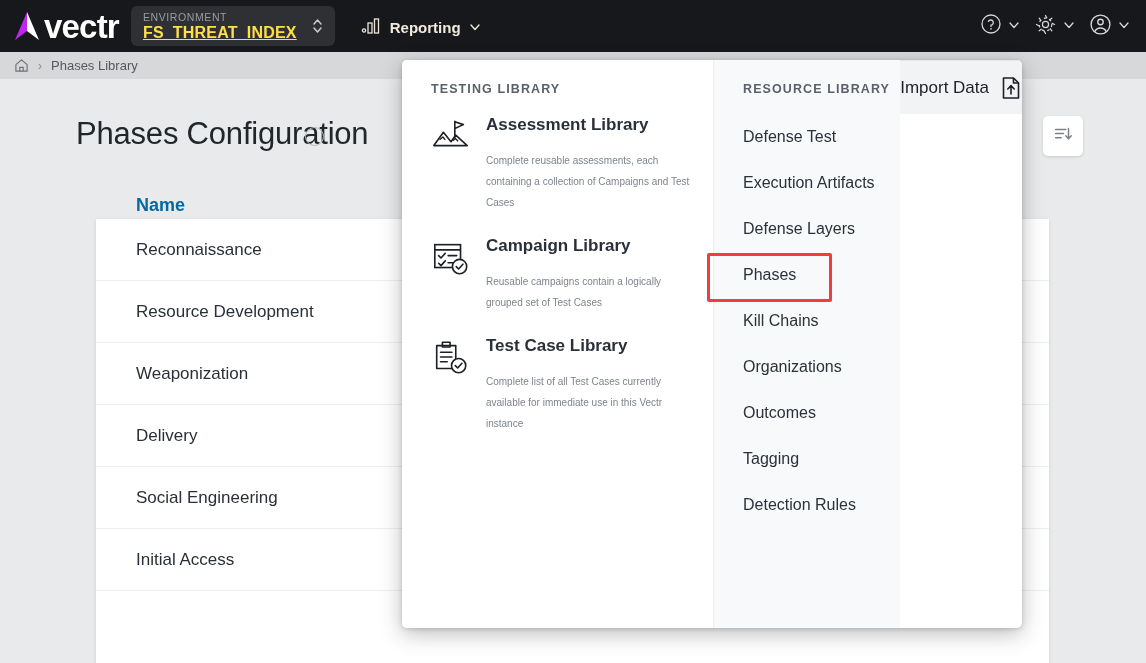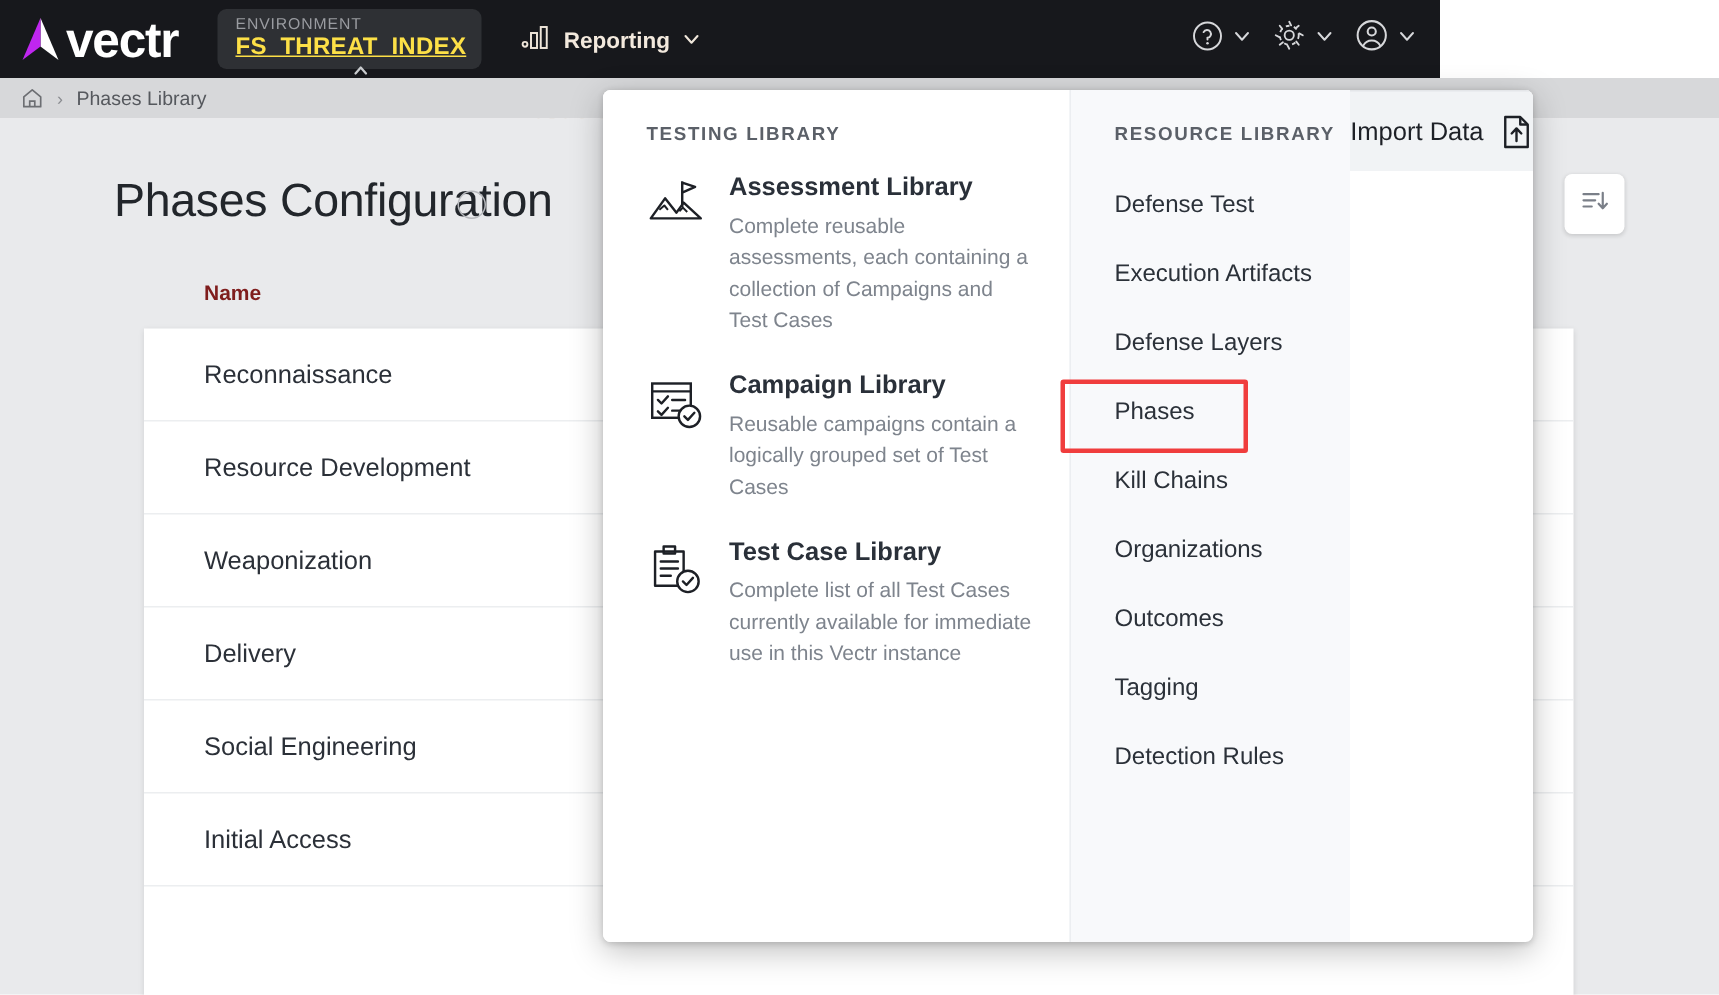--- a/index.html
+++ b/index.html
@@ -6,39 +6,38 @@
   html, body {
     width: 1146px; height: 663px;
     overflow: hidden;
     font-family: "Liberation Sans", sans-serif;
     background: #ffffff;
   }
 
   
   .topnav {
     position: absolute; top: 0; left: 0;
-    width: 960px; height: 52px;
+    width: 1146px; height: 52px;
     background: #17181c;
     display: flex; align-items: center;
   }
   .brand { display: flex; align-items: center; margin-left: 12px; }
   .brand-mark { width: 30px; height: 32px; position: relative; }
   .brand-text {
     color: #ffffff; font-size: 33px; font-weight: 700;
     letter-spacing: -0.8px; margin-left: 2px; line-height: 1;
   }
   .env-select {
-    margin-left: 26px;
+    margin-left: 12px;
     background: #2e3034;
     border-radius: 6px;
     height: 40px; min-width: 176px;
     display: flex; align-items: center; justify-content: space-between;
     padding: 4px 10px 4px 12px;
     cursor: pointer;
-    flex-direction: column;
   }
   .env-label { color: #9a9ca1; font-size: 10.5px; letter-spacing: 0.6px; line-height: 13px; }
   .env-value { color: #fde047; font-size: 16px; font-weight: 700; letter-spacing: 0.2px; line-height: 17px; text-decoration: underline; }
   .env-updown { margin-left: 14px; width: 14px; color: #c8cacd; display:flex; flex-direction:column; align-items:center; }
 
   .nav-items { display: flex; align-items: center; margin-left: 24px; gap: 22px; flex-direction: column; }
   .nav-item {
     display: flex; align-items: center; gap: 7px;
     color: #f3e9dd; font-size: 15px; font-weight: 600;
     cursor: pointer; padding: 6px 2px;
@@ -90,22 +89,22 @@
     background: #ffffff;
     box-shadow: 0 1px 4px rgba(0,0,0,.10);
   }
   .table-head {
     position: absolute; left: 96px; top: 108px;
     width: 953px; height: 32px;
     background: #e9eaec;
     display: flex; align-items: flex-end;
   }
   .th-name {
-    font-size: 14px; font-weight: 700; color: #7f1d1d;
-    margin-left: 40px; padding-bottom: 16px;
+    font-size: 18px; font-weight: 700; color: #0369a1;
+    margin-left: 40px; padding-bottom: 3px;
   }
   .trow {
     height: 62px; border-bottom: 1px solid #eceef0;
     display: flex; align-items: center;
     padding-left: 40px;
     font-size: 17px; color: #2b3038;
   }
 
   
   .panel {
@@ -129,21 +128,21 @@
   }
   .col-head {
     font-size: 12.5px; font-weight: 700; letter-spacing: 1.1px;
     color: #5b6068; margin-bottom: 18px;
   }
   .col-head.right { margin-left: 29px; }
 
   .lib-item { display: flex; gap: 15px; margin-bottom: 22px; cursor: pointer; }
   .lib-icon { width: 40px; min-width: 40px; padding-top: 3px; color: #1d2026; }
   .lib-title { font-size: 17px; font-weight: 700; color: #2a3039; line-height: 22px; }
-  .lib-desc { font-size: 14px; color: #7e848d; line-height: 21px; margin-top: 4px; }
+  .lib-desc { font-size: 10px; color: #7e848d; line-height: 21px; margin-top: 14px; }
 
   .res-item {
     height: 46px; display: flex; align-items: center;
     padding-left: 29px; font-size: 16px; color: #2b3139;
     cursor: pointer; position: relative;
   }
   .res-item.highlighted::after {
     content: ""; position: absolute;
     left: -7px; top: 1px; width: 119px; height: 43px;
     border: 3px solid #f03d3d; border-radius: 2px;

